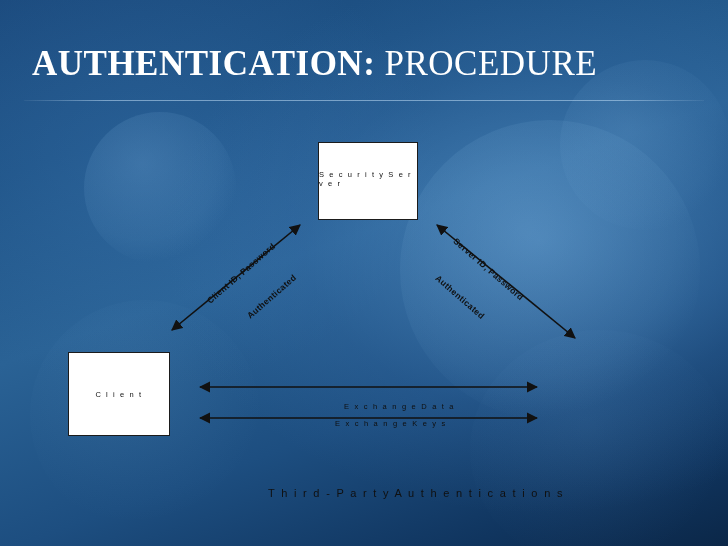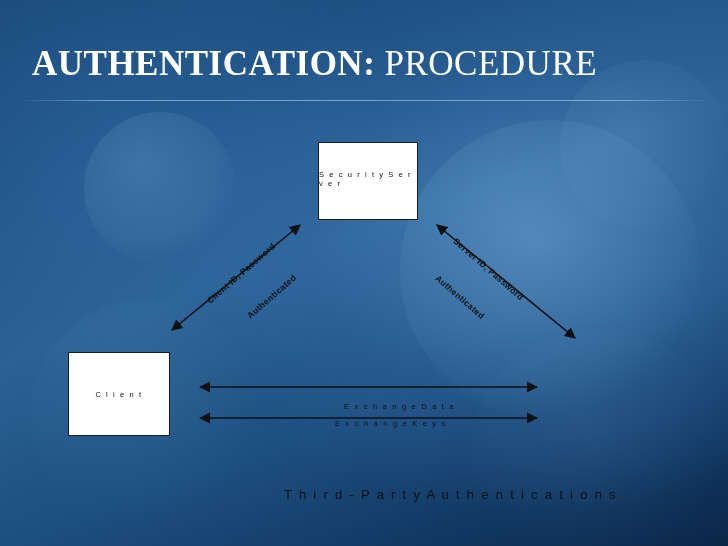--- a/index.html
+++ b/index.html
@@ -127,23 +127,23 @@
     white-space: nowrap;
   }
   #label-exchange-keys {
     left: 335px; top: 371px; margin-top: 48px;
   }
   #label-exchange-data {
     left: 344px; top: 402px;
   }
   #caption {
     position: absolute;
-    left: 284px; top: 487px;
+    left: 268px; top: 487px;
     color: #101010;
-    font-size: 13px;
+    font-size: 11px;
     letter-spacing: 1.8px;
     font-family: "Liberation Sans", sans-serif;
     white-space: nowrap;
   }
 
   .rot-label {
     position: absolute;
     color: #101010;
     font-size: 8.5px;
     letter-spacing: 0.4px;

